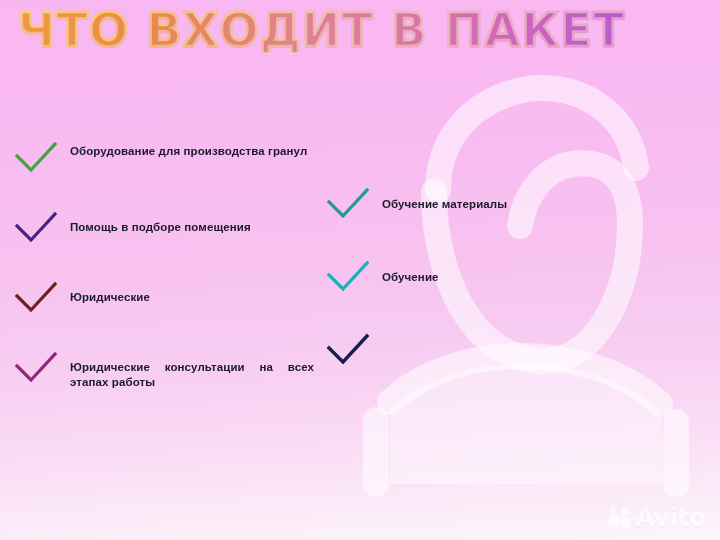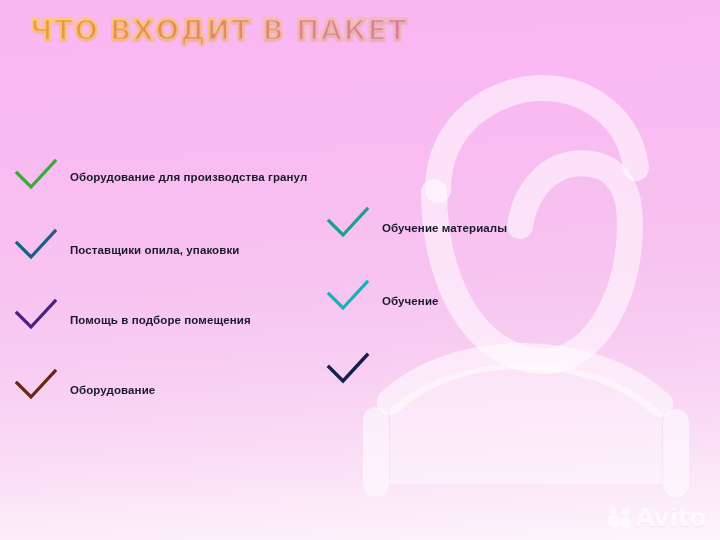--- a/index.html
+++ b/index.html
@@ -49,28 +49,27 @@
     position: absolute;
     left: 18px;
     top: 8px;
     width: 660px;
     z-index: 5;
   }
 
   .title-line {
     font-family: "DejaVu Sans", "Liberation Sans", sans-serif;
     font-weight: bold;
-    font-size: 28px;
+    font-size: 46px;
     line-height: 45px;
     letter-spacing: 1.2px;
     white-space: nowrap;
     -webkit-text-stroke: 2.6px rgba(255,241,196,0.55);
     paint-order: stroke fill;
     text-shadow: 0 2px 1px rgba(210,120,190,0.18);
-    margin-left: 12px;
   }
 
   .title-line-1 {
     background-image: linear-gradient(96deg,
       #f5a22a 0%,
       #f2972b 11%,
       #ee8b3b 22%,
       #e98a60 33%,
       #e2838a 44%,
       #dd7b9e 55%,
@@ -102,21 +101,21 @@
   
   .col {
     position: absolute;
     z-index: 4;
   }
   .col-left  { left: 14px;  top: 140px; width: 300px; }
   .col-right { left: 326px; top: 186px; width: 382px; }
 
   .item {
     display: flex;
-    align-items: center;
+    align-items: flex-start;
     margin-bottom: 0;
   }
 
   .check {
     flex: 0 0 auto;
     width: 44px;
     height: 36px;
     margin-right: 12px;
   }
   .check svg { display: block; width: 100%; height: 100%; }
@@ -193,47 +192,47 @@
 
     <div class="item">
       <span class="check">
         <svg viewBox="0 0 44 36" xmlns="http://www.w3.org/2000/svg">
             <path d="M3 16 L17 30 L41 4" fill="none" stroke="#3aa93a" stroke-width="3.2" stroke-linecap="square" stroke-linejoin="miter"></path>
           </svg>
       </span>
       <span class="item-text plain">Оборудование для производства гранул</span>
     </div>
 
-    <div class="item">
-      <span class="check">
-        <svg viewBox="0 0 44 36" xmlns="http://www.w3.org/2000/svg">
-            <path d="M3 16 L17 30 L41 4" fill="none" stroke="#1b5f86" stroke-width="3.2" stroke-linecap="square" stroke-linejoin="miter"></path>
-          </svg>
-      </span>
-      <span class="item-text plain">Поставщики опила, упаковки</span>
-    </div>
 
     <div class="item">
       <span class="check">
         <svg viewBox="0 0 44 36" xmlns="http://www.w3.org/2000/svg">
             <path d="M3 16 L17 30 L41 4" fill="none" stroke="#4a2282" stroke-width="3.2" stroke-linecap="square" stroke-linejoin="miter"></path>
           </svg>
       </span>
       <span class="item-text plain">Помощь в подборе помещения</span>
     </div>
 
     <div class="item">
       <span class="check">
         <svg viewBox="0 0 44 36" xmlns="http://www.w3.org/2000/svg">
             <path d="M3 16 L17 30 L41 4" fill="none" stroke="#6b2415" stroke-width="3.2" stroke-linecap="square" stroke-linejoin="miter"></path>
           </svg>
       </span>
-      <span class="item-text plain">Оборудование</span>
-    </div>
-
+      <span class="item-text plain">Юридические</span>
+    </div>
+
+    <div class="item">
+      <span class="check">
+        <svg viewBox="0 0 44 36" xmlns="http://www.w3.org/2000/svg">
+            <path d="M3 16 L17 30 L41 4" fill="none" stroke="#94247e" stroke-width="3.2" stroke-linecap="square" stroke-linejoin="miter"></path>
+          </svg>
+      </span>
+      <span class="item-text">Юридические   консультации на всех этапах работы</span>
+    </div>
 
   </div>
 
   <div class="col col-right">
 
     <div class="item">
       <span class="check">
         <svg viewBox="0 0 44 36" xmlns="http://www.w3.org/2000/svg">
             <path d="M3 16 L17 30 L41 4" fill="none" stroke="#1f9e8e" stroke-width="3.2" stroke-linecap="square" stroke-linejoin="miter"></path>
           </svg>

